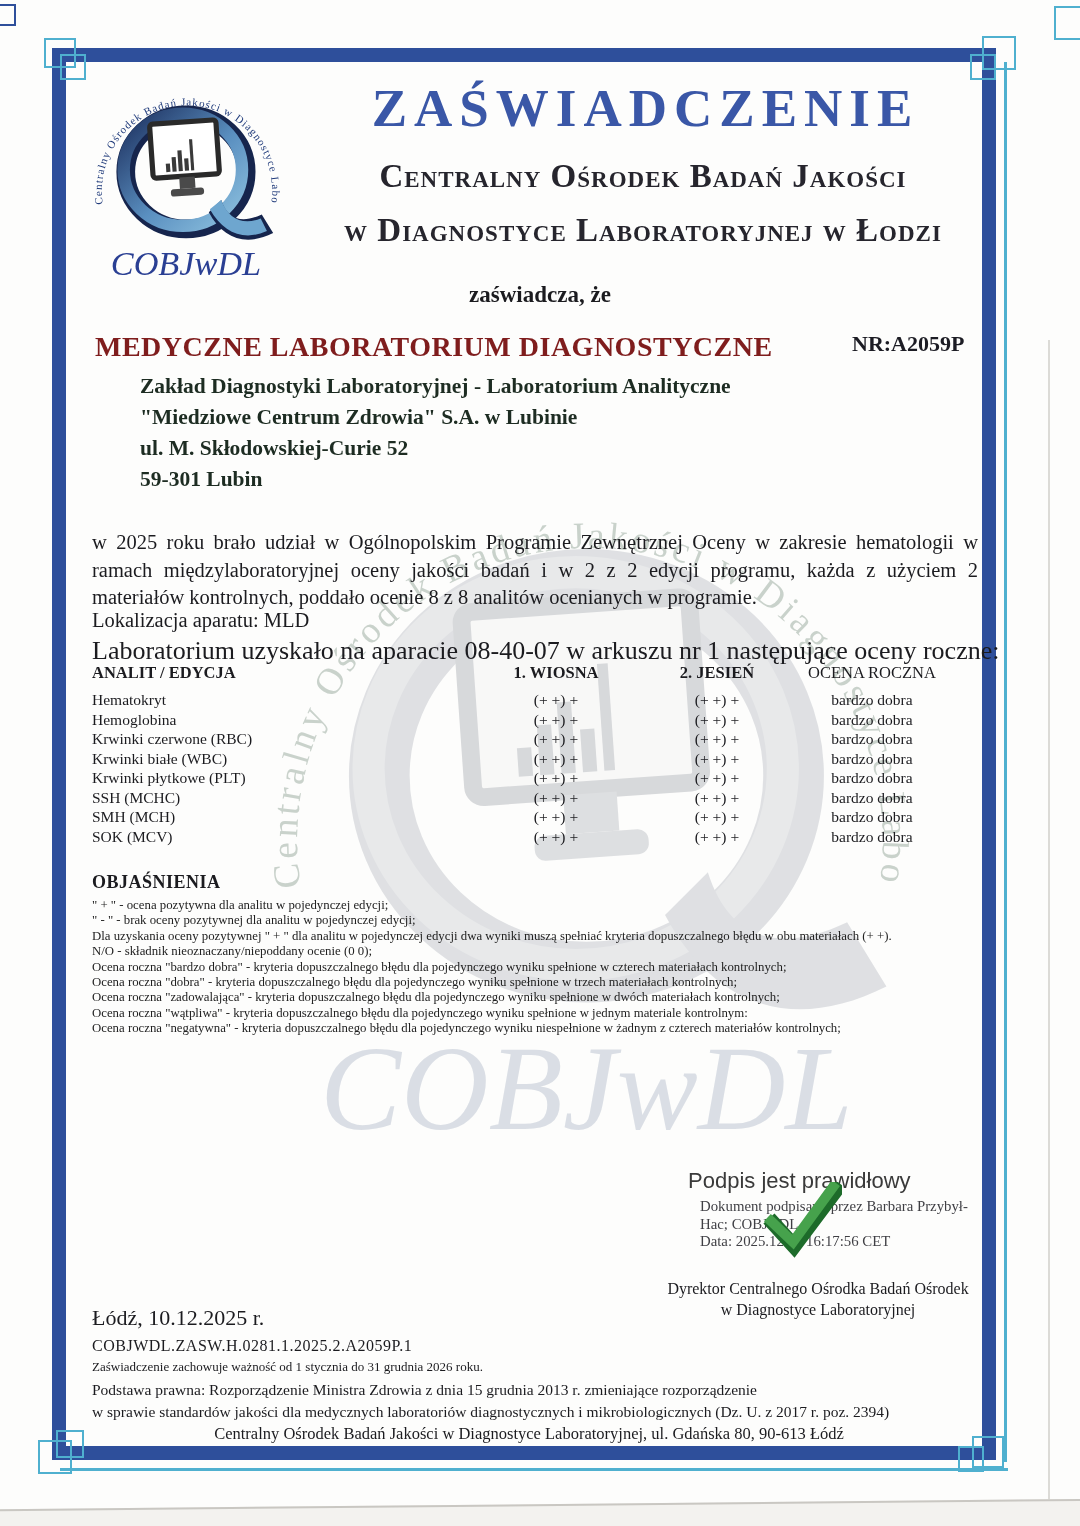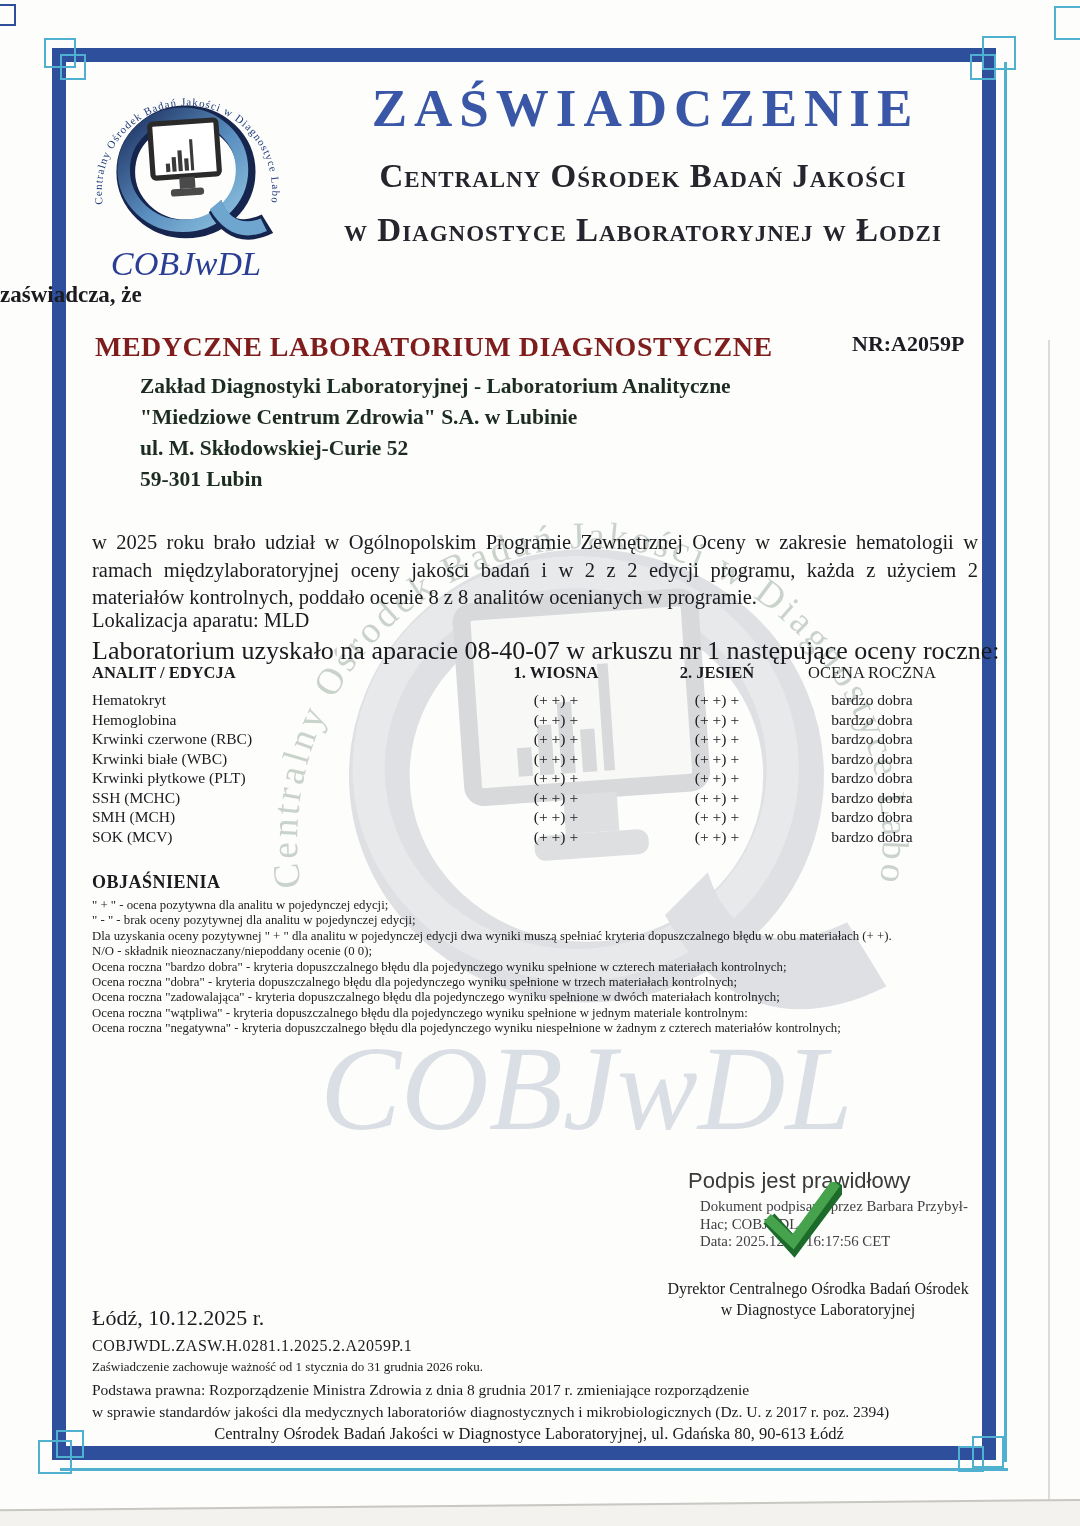--- a/index.html
+++ b/index.html
@@ -24,21 +24,21 @@
   .scan-right  { position:absolute; left:1048px; top:340px; width:2px; height:1170px; background:#dcdbd7; }
 
   
   .logo { left:78px; top:66px; width:218px; height:220px; }
   .title { left:298px; top:78px; width:695px; text-align:center;
            font-size:53px; font-weight:bold; letter-spacing:7px; color:#3a57a7; }
   .orgline { left:297px; top:158px; width:692px; text-align:center;
              font-variant:small-caps; font-weight:bold; font-size:33px; color:#26252d;
              letter-spacing:1px; }
   .orgline2 { top:212px; }
-  .certifies { left:0; top:282px; width:1080px; 
+  .certifies { left:0; top:282px; width:1080px; text-align:center;
                font-weight:bold; font-size:23px; }
 
   
   .lab-type { left:95px;  top:331px; font-weight:bold; font-size:28px; color:#7f1d1d; letter-spacing:0.5px; }
   .lab-nr   { left:852px; top:331px; font-weight:bold; font-size:22px; color:#1c1c24; }
   .address  { left:140px; top:371px; font-weight:bold; font-size:21.5px; line-height:31px; color:#1d2c22; }
 
   
   .para    { left:92px; top:529px; width:886px; font-size:20.5px; line-height:27.5px; text-align:justify; }
   .locline { left:92px; top:609px; font-size:20.5px; }
@@ -247,17 +247,17 @@
   <svg class="abs check" viewBox="0 0 80 76">
     <path d="M12,42 L32,64 L74,8" fill="none" stroke="#1d6b2a" stroke-width="15" stroke-linecap="square"></path>
     <path d="M9,39 L31,60 L71,5" fill="none" stroke="#46a24c" stroke-width="10" stroke-linecap="square"></path>
   </svg>
   <div class="abs signer-title">Dyrektor Centralnego Ośrodka Badań Ośrodek</div>
   <div class="abs signer-title signer-title2">w Diagnostyce Laboratoryjnej</div>
 
   <div class="abs place-date">Łódź, 10.12.2025 r.</div>
   <div class="abs reference">COBJWDL.ZASW.H.0281.1.2025.2.A2059P.1</div>
   <div class="abs validity">Zaświadczenie zachowuje ważność od 1 stycznia do 31 grudnia 2026 roku.</div>
-  <div class="abs legal1">Podstawa prawna: Rozporządzenie Ministra Zdrowia z dnia 8 grudnia 2017 r. zmieniające rozporządzenie</div>
+  <div class="abs legal1">Podstawa prawna: Rozporządzenie Ministra Zdrowia z dnia 15 grudnia 2013 r. zmieniające rozporządzenie</div>
   <div class="abs legal2">w sprawie standardów jakości dla medycznych laboratoriów diagnostycznych i mikrobiologicznych (Dz. U. z 2017 r. poz. 2394)</div>
   <div class="abs org-addr">Centralny Ośrodek Badań Jakości w Diagnostyce Laboratoryjnej, ul. Gdańska 80, 90-613 Łódź</div>
 
 </div>
 
 </body></html>

